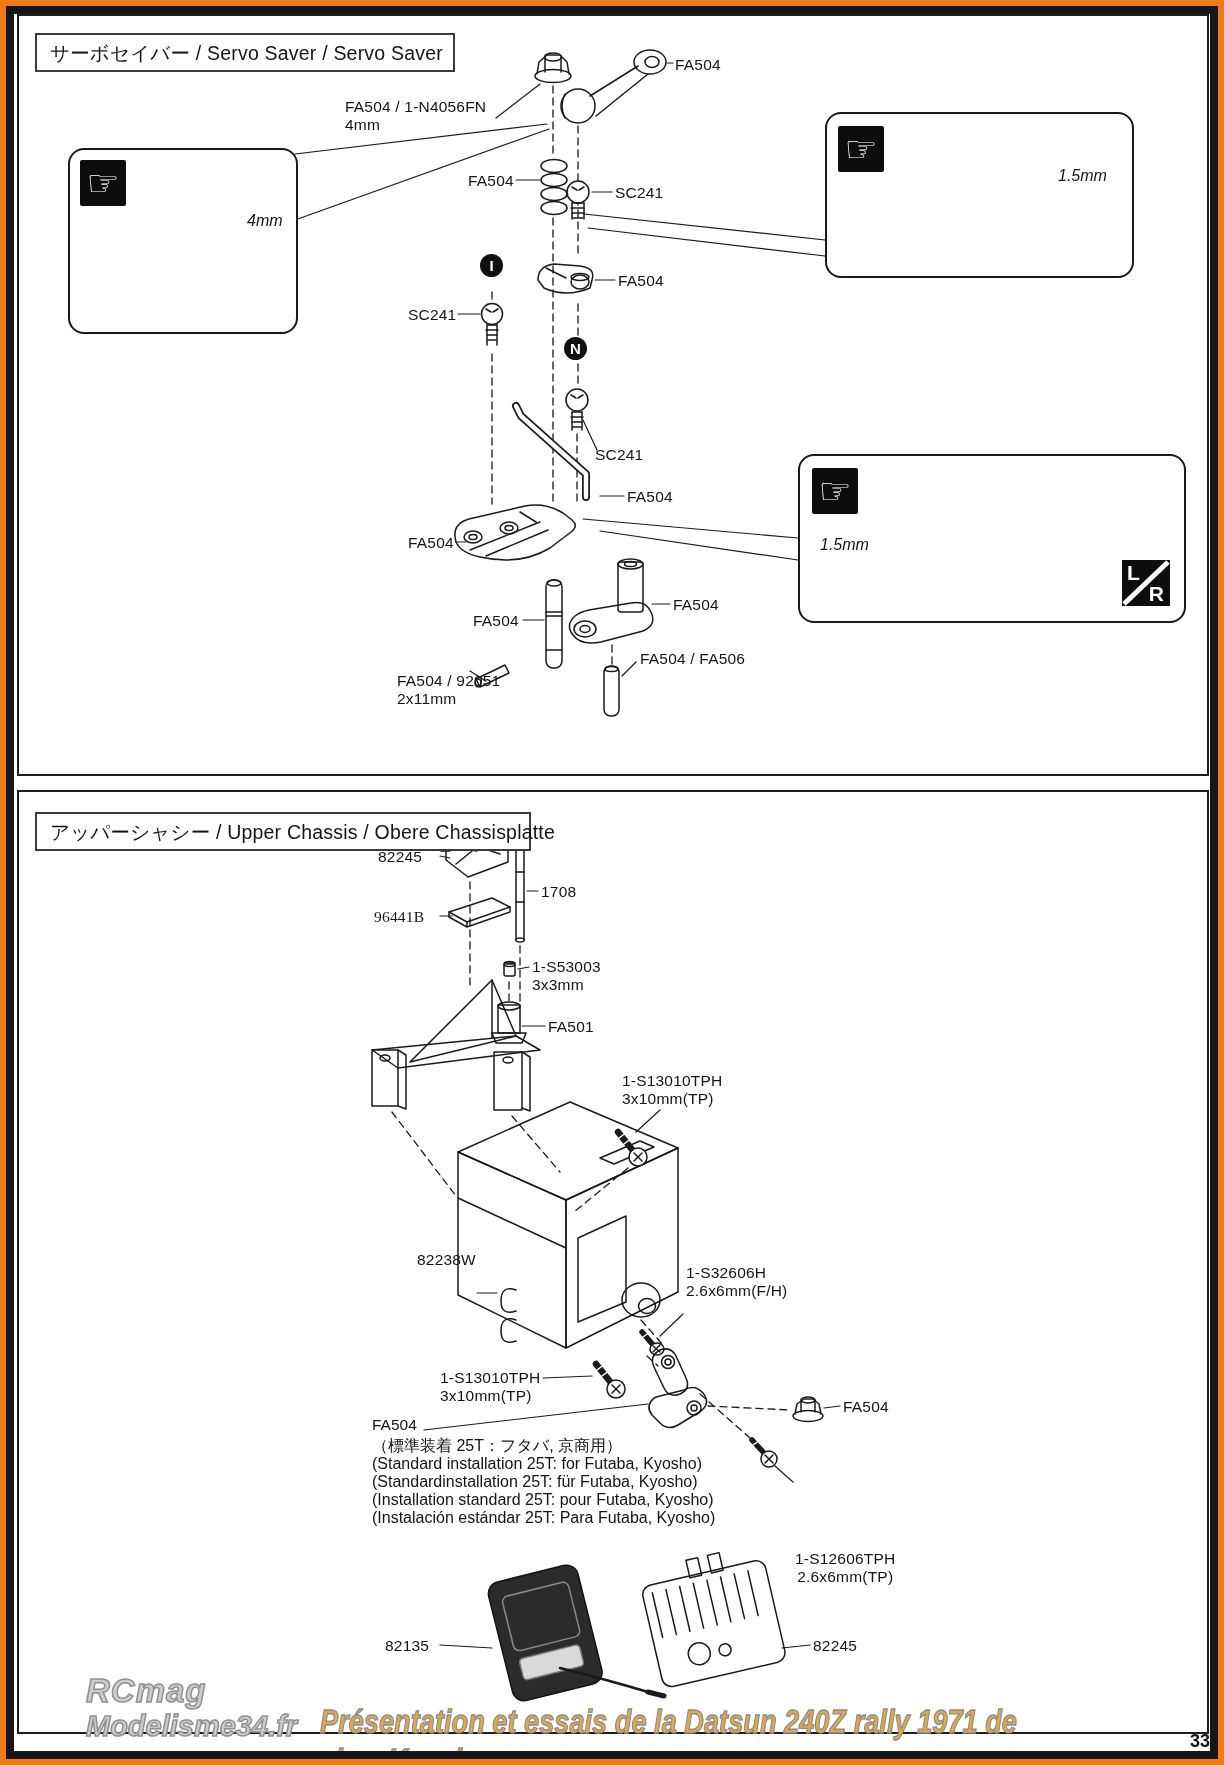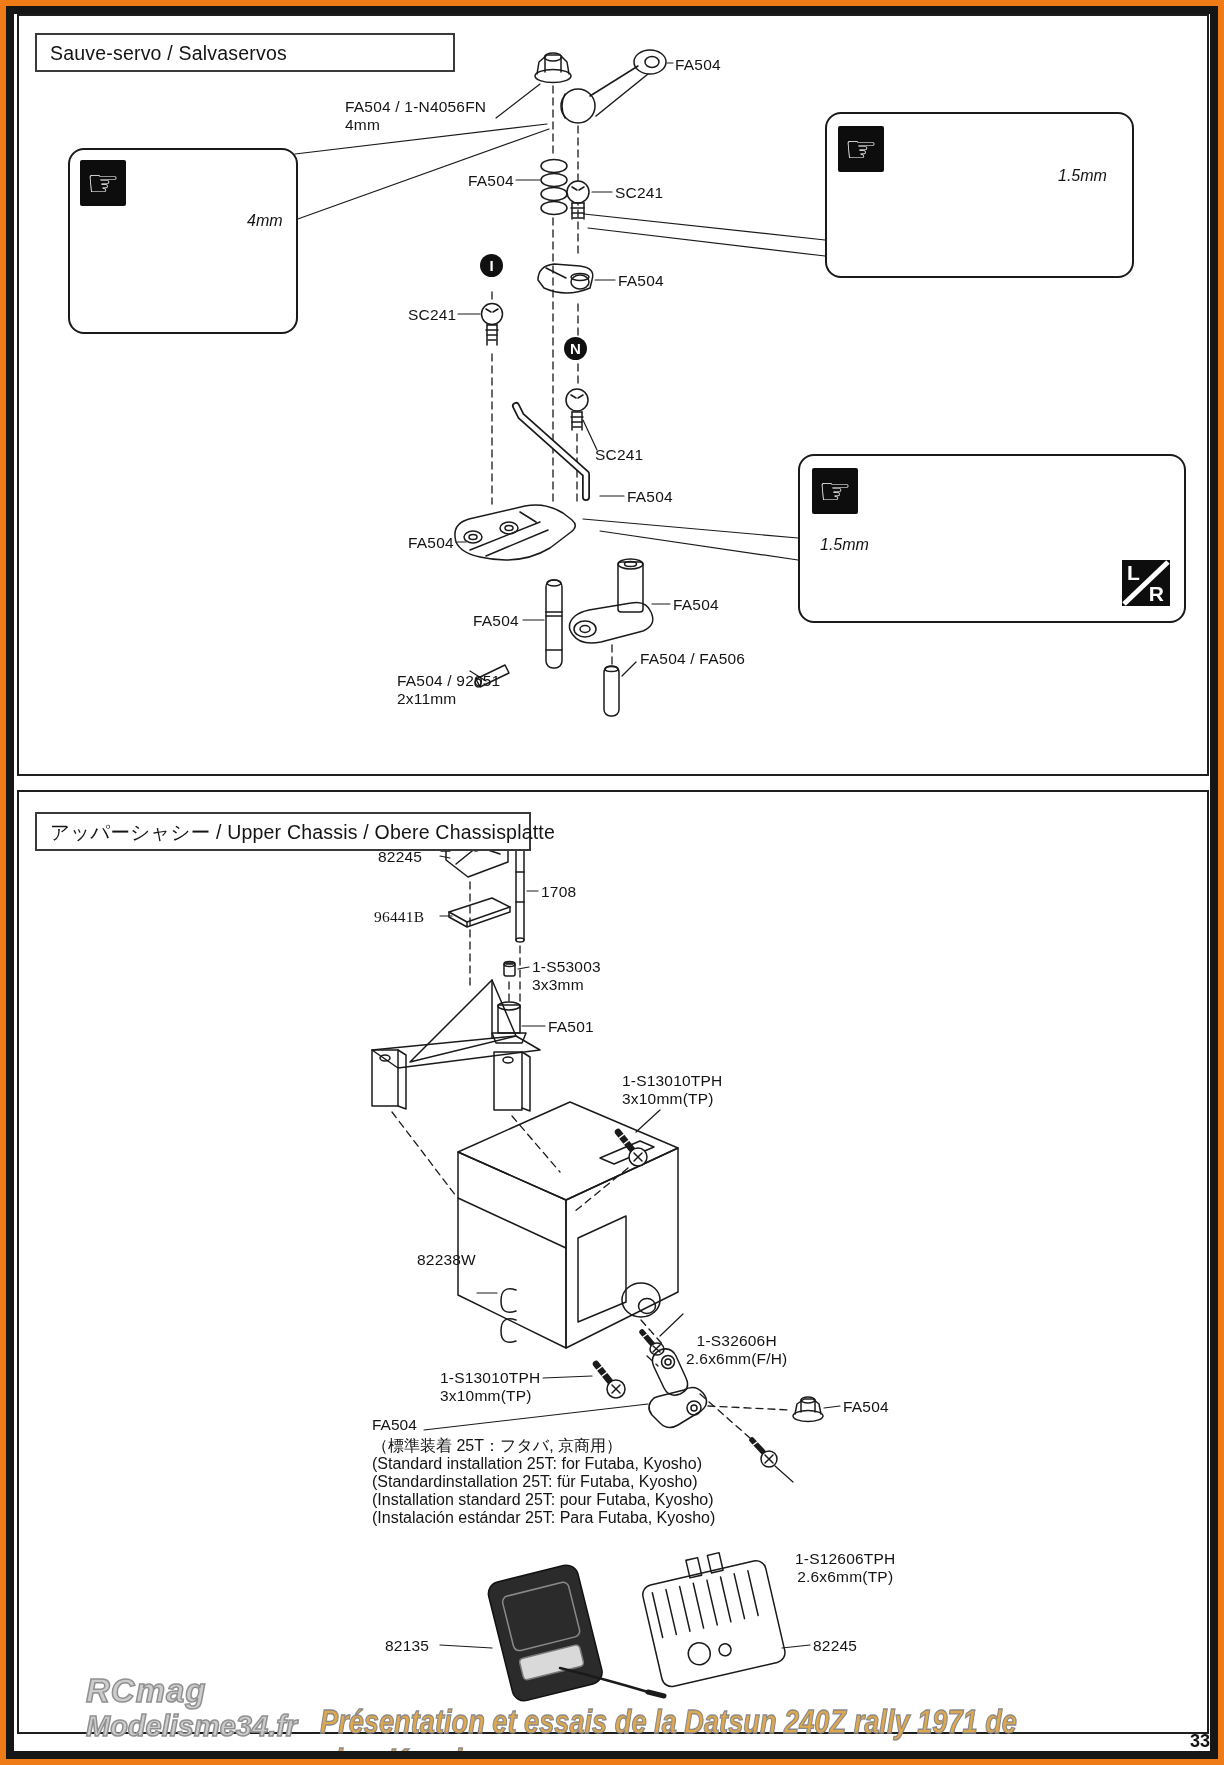--- a/index.html
+++ b/index.html
@@ -41,21 +41,21 @@
 </head>
 <body>
 
 <div class="frame-orange"></div>
 <div class="frame-black"></div>
 
 <div class="panel panel1"></div>
 <div class="panel panel2"></div>
 
 <div class="title-box" style="left:35px;top:33px;width:403px;">
-  <div>Sauve-servo / Salvaservos</div>
+  <div>サーボセイバー / Servo Saver / Servo Saver</div>
 </div>
 <div class="title-box" style="left:35px;top:812px;width:479px;">
   <div>アッパーシャシー / Upper Chassis / Obere Chassisplatte</div>
 </div>
 
 <div class="inset" style="left:68px;top:148px;width:226px;height:182px;"></div>
 <div class="inset" style="left:825px;top:112px;width:305px;height:162px;"></div>
 <div class="inset" style="left:798px;top:454px;width:384px;height:165px;"></div>
 
 <div class="hand" style="left:80px;top:160px;">
@@ -446,21 +446,21 @@
 <div class="lbl two" style="left:532px;top:958px;">
   <div>1-S53003</div>
   <div>3x3mm</div>
 </div>
 <div class="lbl" style="left:548px;top:1018px;">FA501</div>
 <div class="lbl two" style="left:622px;top:1072px;">
   <div>1-S13010TPH</div>
   <div>3x10mm(TP)</div>
 </div>
 <div class="lbl" style="left:417px;top:1251px;text-align:right;">82238W</div>
-<div class="lbl two" style="left:686px;top:1332px;text-align:center;">
+<div class="lbl two" style="left:686px;top:1264px;">
   <div>1-S32606H</div>
   <div>2.6x6mm(F/H)</div>
 </div>
 <div class="lbl two" style="left:440px;top:1369px;">
   <div>1-S13010TPH</div>
   <div>3x10mm(TP)</div>
 </div>
 <div class="lbl" style="left:843px;top:1398px;">FA504</div>
 <div class="lbl two" style="left:795px;top:1550px;text-align:center;">
   <div>1-S12606TPH</div>

